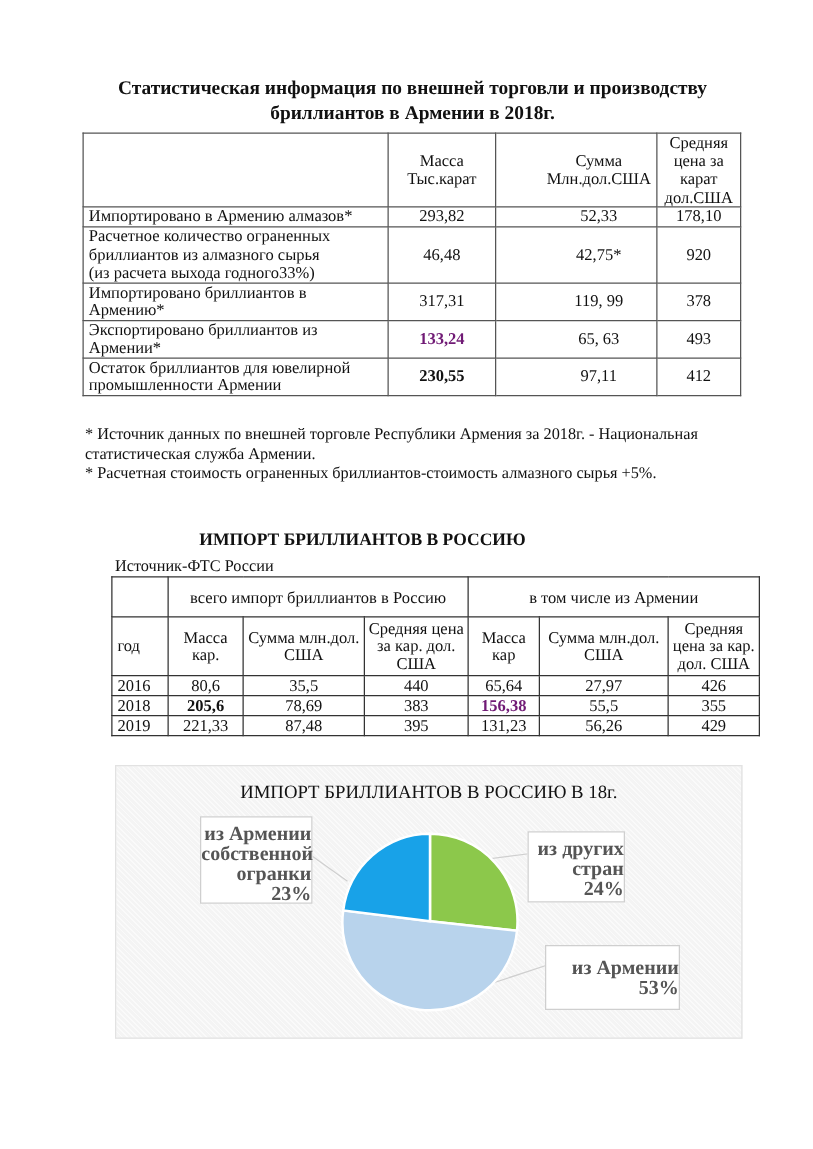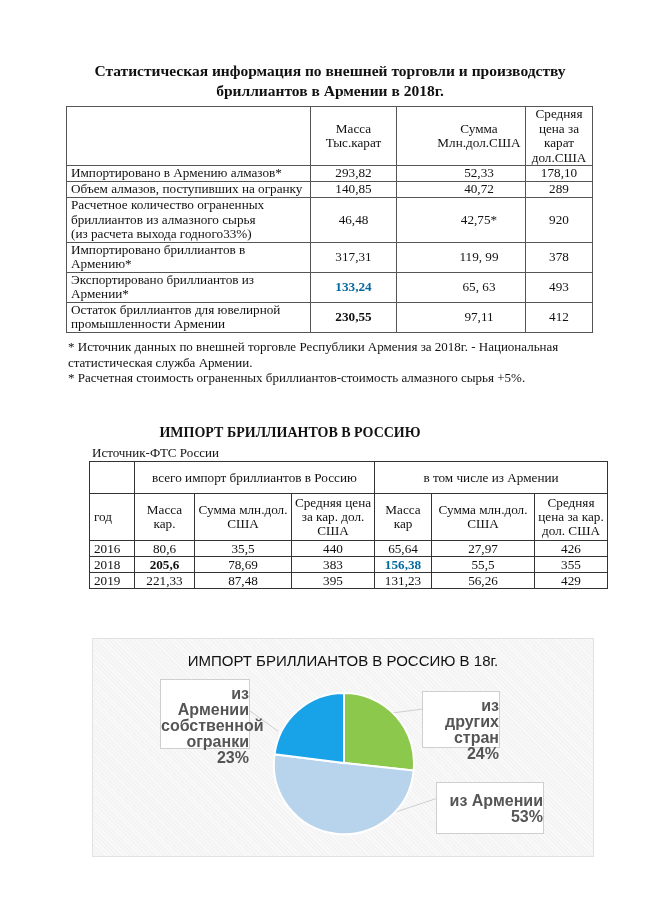--- a/index.html
+++ b/index.html
@@ -14,43 +14,43 @@
   }
   table { border-collapse: collapse; position: absolute; }
   td, th { border: 1px solid #555; padding: 0 4px; font-weight: normal; }
   #t1 { left: 66px; top: 106px; width: 527px; font-size: 13.2px; line-height: 14.5px; }
   #t1 td { height: 15px; }
   #t1 .c0 { width: 235px; text-align: left; }
   #t1 .c1 { width: 77px; text-align: center; }
   #t1 .c2 { width: 84px; text-align: center; padding-left: 40px; }
   #t1 .c3 { text-align: center; }
   #t1 .hdr td { height: 46px; vertical-align: middle; }
-  .red { color: #0369a1; font-weight: bold; }
+  .red { color: #701a75; font-weight: bold; }
   .bold { font-weight: bold; }
   .notes {
     position: absolute; left: 68px; top: 339px; width: 540px;
     font-size: 13px; line-height: 15.5px;
   }
   .title2 {
     position: absolute; left: 80px; top: 425px; width: 420px; text-align: center;
     font-weight: bold; font-size: 14px;
   }
   .source2 { position: absolute; left: 92px; top: 445px; font-size: 13px; }
   #t2 { left: 89px; top: 461px; width: 519px; font-size: 13.2px; line-height: 14px; border: 1.5px solid #333; }
   #t2 td { border: 1px solid #333; text-align: center; height: 15px; padding: 0 2px; }
   #t2 .grp td { height: 31px; }
   #t2 .sub td { height: 46px; }
   #t2 .yr { width: 38px; text-align: left; padding-left: 4px; }
 
   .chart {
-    position: absolute; left: 92px; top: 638px; width: 500px; height: 217px;
+    position: absolute; left: 92px; top: 612px; width: 500px; height: 217px;
     border: 1px solid #e2e2e2;
     background-color: #f4f4f4;
     background-image: repeating-linear-gradient(45deg, rgba(255,255,255,0.55) 0 1px, rgba(0,0,0,0) 1px 3px);
-    font-family: Liberation Sans, sans-serif;
+    font-family: Liberation Serif, serif;
   }
   .chart-title {
     position: absolute; left: 0; top: 13px; width: 100%; text-align: center;
     font-size: 15px; color: #111;
   }
   .chart svg { position: absolute; left: 0; top: 0; }
   .callout {
     position: absolute; background: #fff; border: 1px solid #cfcfcf;
     text-align: right; font-size: 16px; font-weight: bold; color: #555; line-height: 16px;
     box-sizing: border-box; padding-top: 6px;
@@ -80,26 +80,20 @@
       <div>Средняя цена за</div>
       <div>карат</div>
       <div>дол.США</div>
     </td>
   </tr>
   <tr>
     <td class="c0">Импортировано в Армению алмазов*</td>
     <td class="c1">293,82</td>
     <td class="c2">52,33</td>
     <td class="c3">178,10</td>
-  </tr>
-  <tr>
-    <td class="c0">Объем алмазов, поступивших на огранку</td>
-    <td class="c1">140,85</td>
-    <td class="c2">40,72</td>
-    <td class="c3">289</td>
   </tr>
   <tr>
     <td class="c0">
       <div>Расчетное количество ограненных</div>
       <div>бриллиантов из алмазного сырья</div>
       <div>(из расчета выхода годного33%)</div>
     </td>
     <td class="c1">46,48</td>
     <td class="c2">42,75*</td>
     <td class="c3">920</td>

